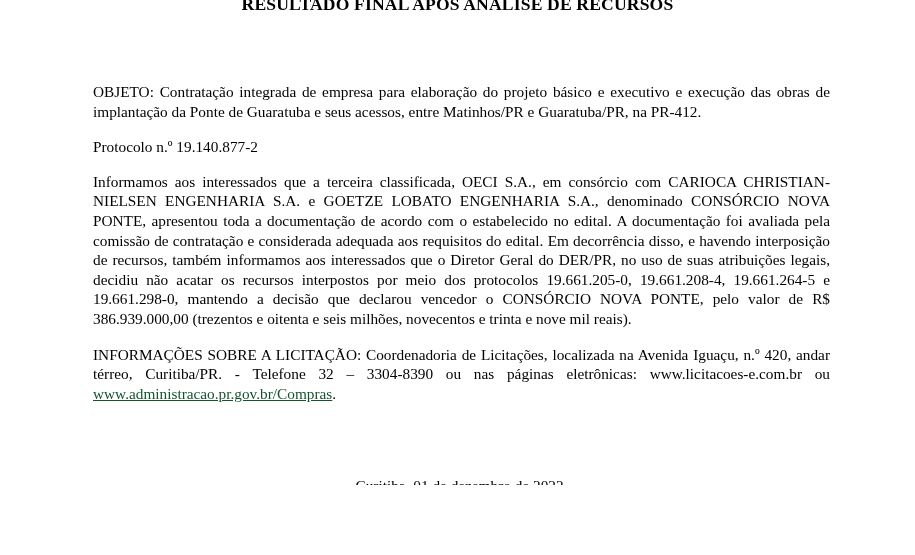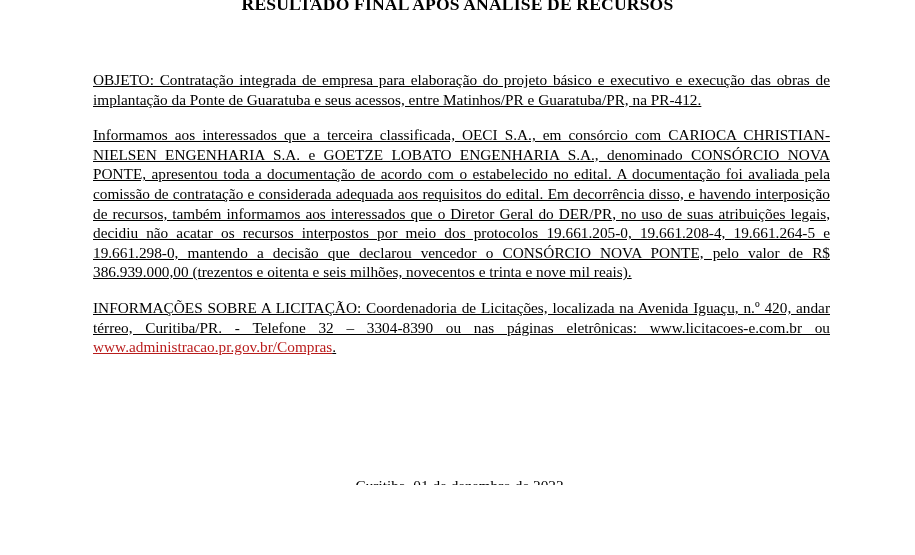--- a/index.html
+++ b/index.html
@@ -35,36 +35,35 @@
     line-height: 21px;
     white-space: nowrap;
   }
   .body-block {
     position: absolute;
     left: 93px;
     top: 70px;
     width: 737px;
   }
   p.para {
-    margin: 0 0 16px 0;
+    margin: 12px 0 16px 0;
     font-size: 15.3px;
     line-height: 19.6px;
     text-align: justify;
     text-justify: inter-word;
     hyphens: none;
-    text-decoration: underline;
   }
   p.para.tight {
     margin-bottom: 15px;
   }
   p.para:last-child {
     margin-bottom: 0;
   }
   .link {
-    color: #b91c1c;
+    color: #14532d;
     text-decoration: underline;
     text-underline-offset: 1px;
   }
   .closing {
     position: absolute;
     left: 93px;
     top: 476px;
     width: 737px;
     text-align: center;
     font-size: 15.3px;
@@ -75,20 +74,21 @@
 <body>
 
 <div class="page">
 
   <div class="doc-title">RESULTADO FINAL APÓS ANÁLISE DE RECURSOS</div>
 
   <div class="body-block">
 
     <p class="para">OBJETO: Contratação integrada de empresa para elaboração do projeto básico e executivo e execução das obras de implantação da Ponte de Guaratuba e seus acessos, entre Matinhos/PR e Guaratuba/PR, na PR-412.</p>
 
+    <p class="para tight">Protocolo n.º 19.140.877-2</p>
 
     <p class="para">Informamos aos interessados que a terceira classificada, OECI S.A., em consórcio com CARIOCA CHRISTIAN-NIELSEN ENGENHARIA S.A. e GOETZE LOBATO ENGENHARIA S.A., denominado CONSÓRCIO NOVA PONTE, apresentou toda a documentação de acordo com o estabelecido no edital. A documentação foi avaliada pela comissão de contratação e considerada adequada aos requisitos do edital. Em decorrência disso, e havendo interposição de recursos, também informamos aos interessados que o Diretor Geral do DER/PR, no uso de suas atribuições legais, decidiu não acatar os recursos interpostos por meio dos protocolos 19.661.205-0, 19.661.208-4, 19.661.264-5 e 19.661.298-0, mantendo a decisão que declarou vencedor o CONSÓRCIO NOVA PONTE, pelo valor de R$ 386.939.000,00 (trezentos e oitenta e seis milhões, novecentos e trinta e nove mil reais).</p>
 
     <p class="para"><span>INFORMAÇÕES SOBRE A LICITAÇÃO: Coordenadoria de Licitações, localizada na Avenida Iguaçu, n.º 420, andar térreo, Curitiba/PR. - Telefone 32 – 3304-8390 ou nas páginas eletrônicas: www.licitacoes-e.com.br ou </span><a class="link" href="#">www.administracao.pr.gov.br/Compras</a><span>.</span></p>
 
   </div>
 
   <div class="closing">Curitiba, 01 de dezembro de 2022.</div>
 
 </div>

